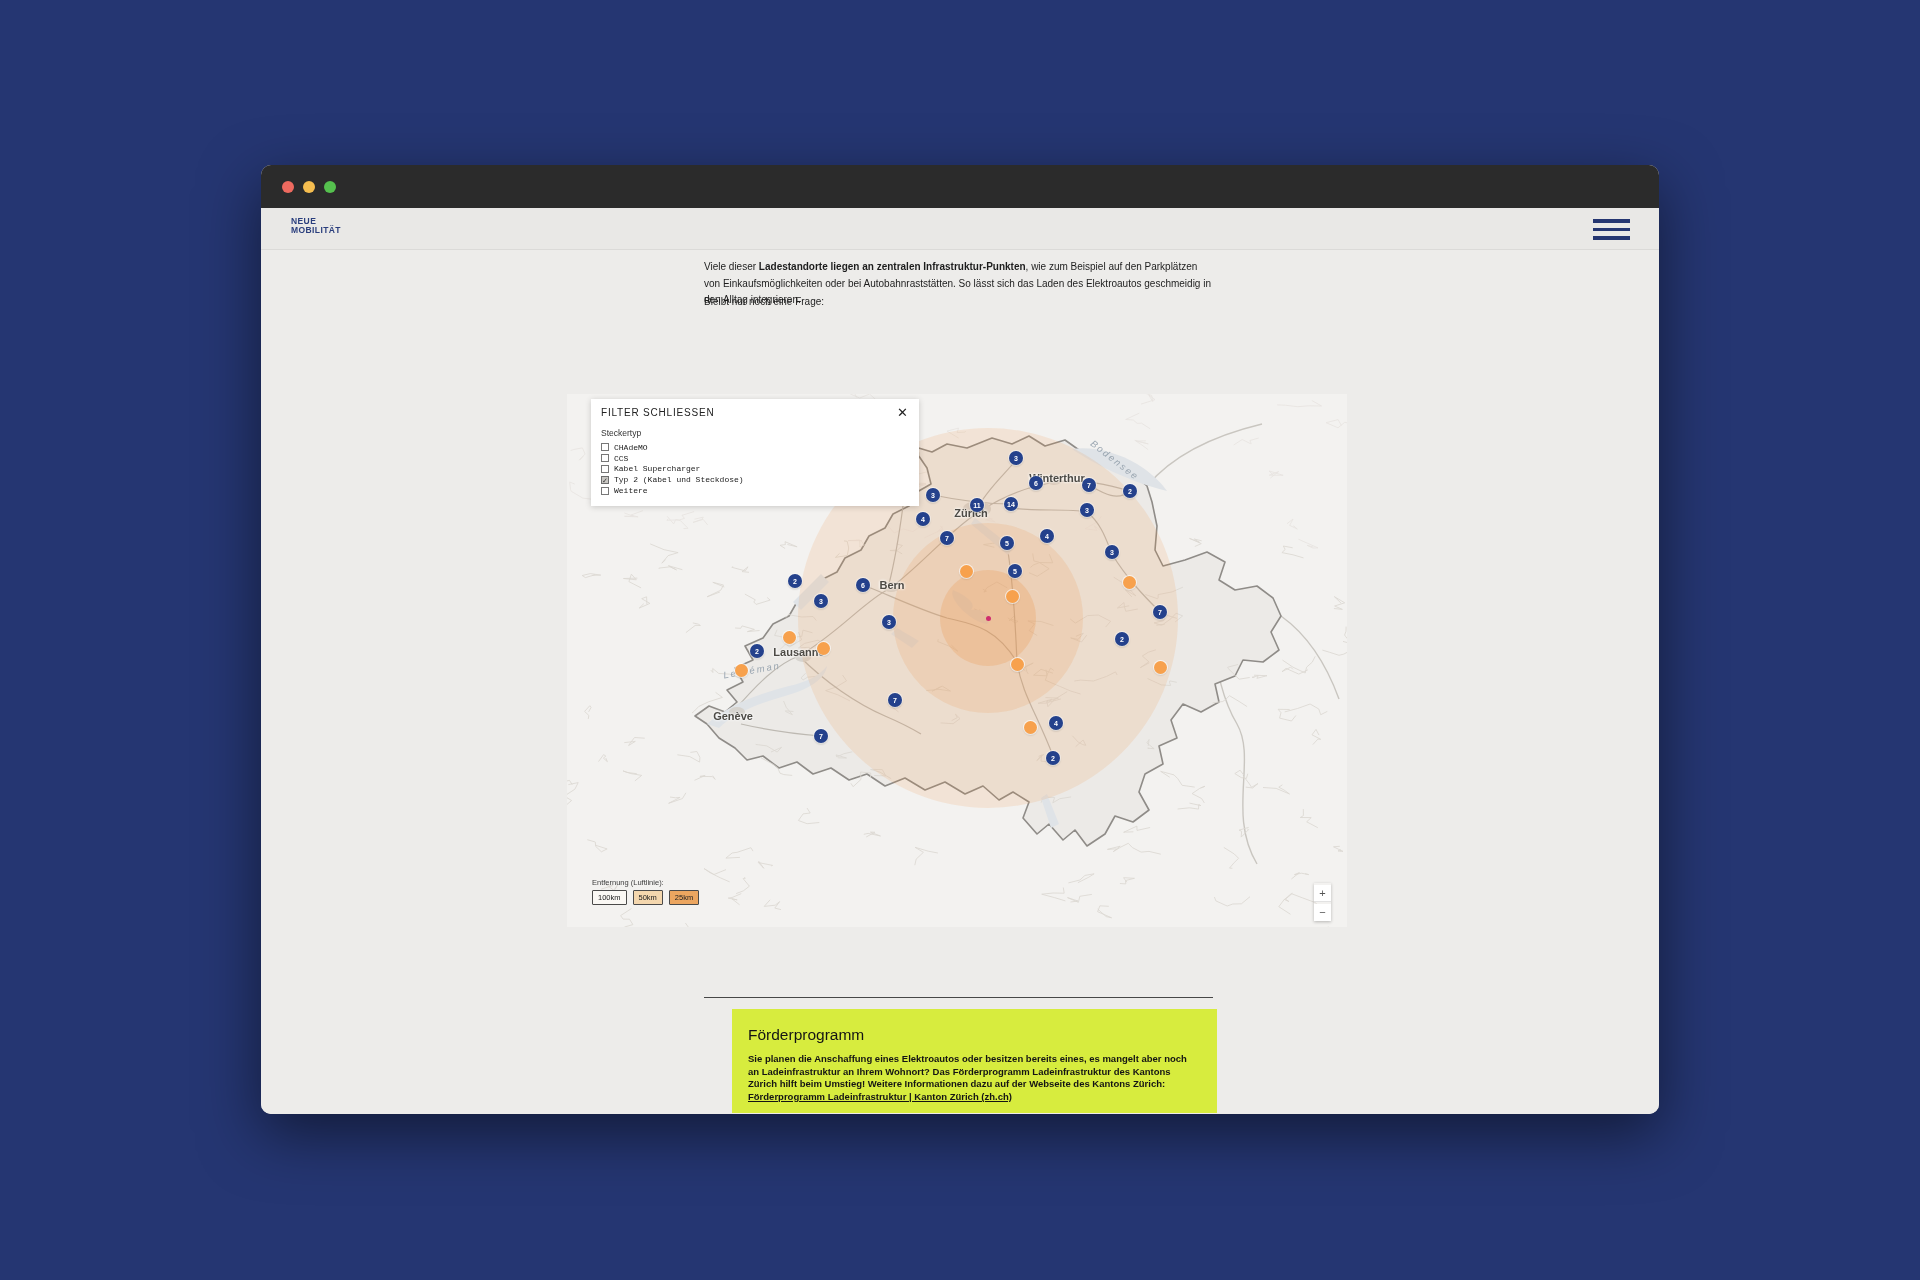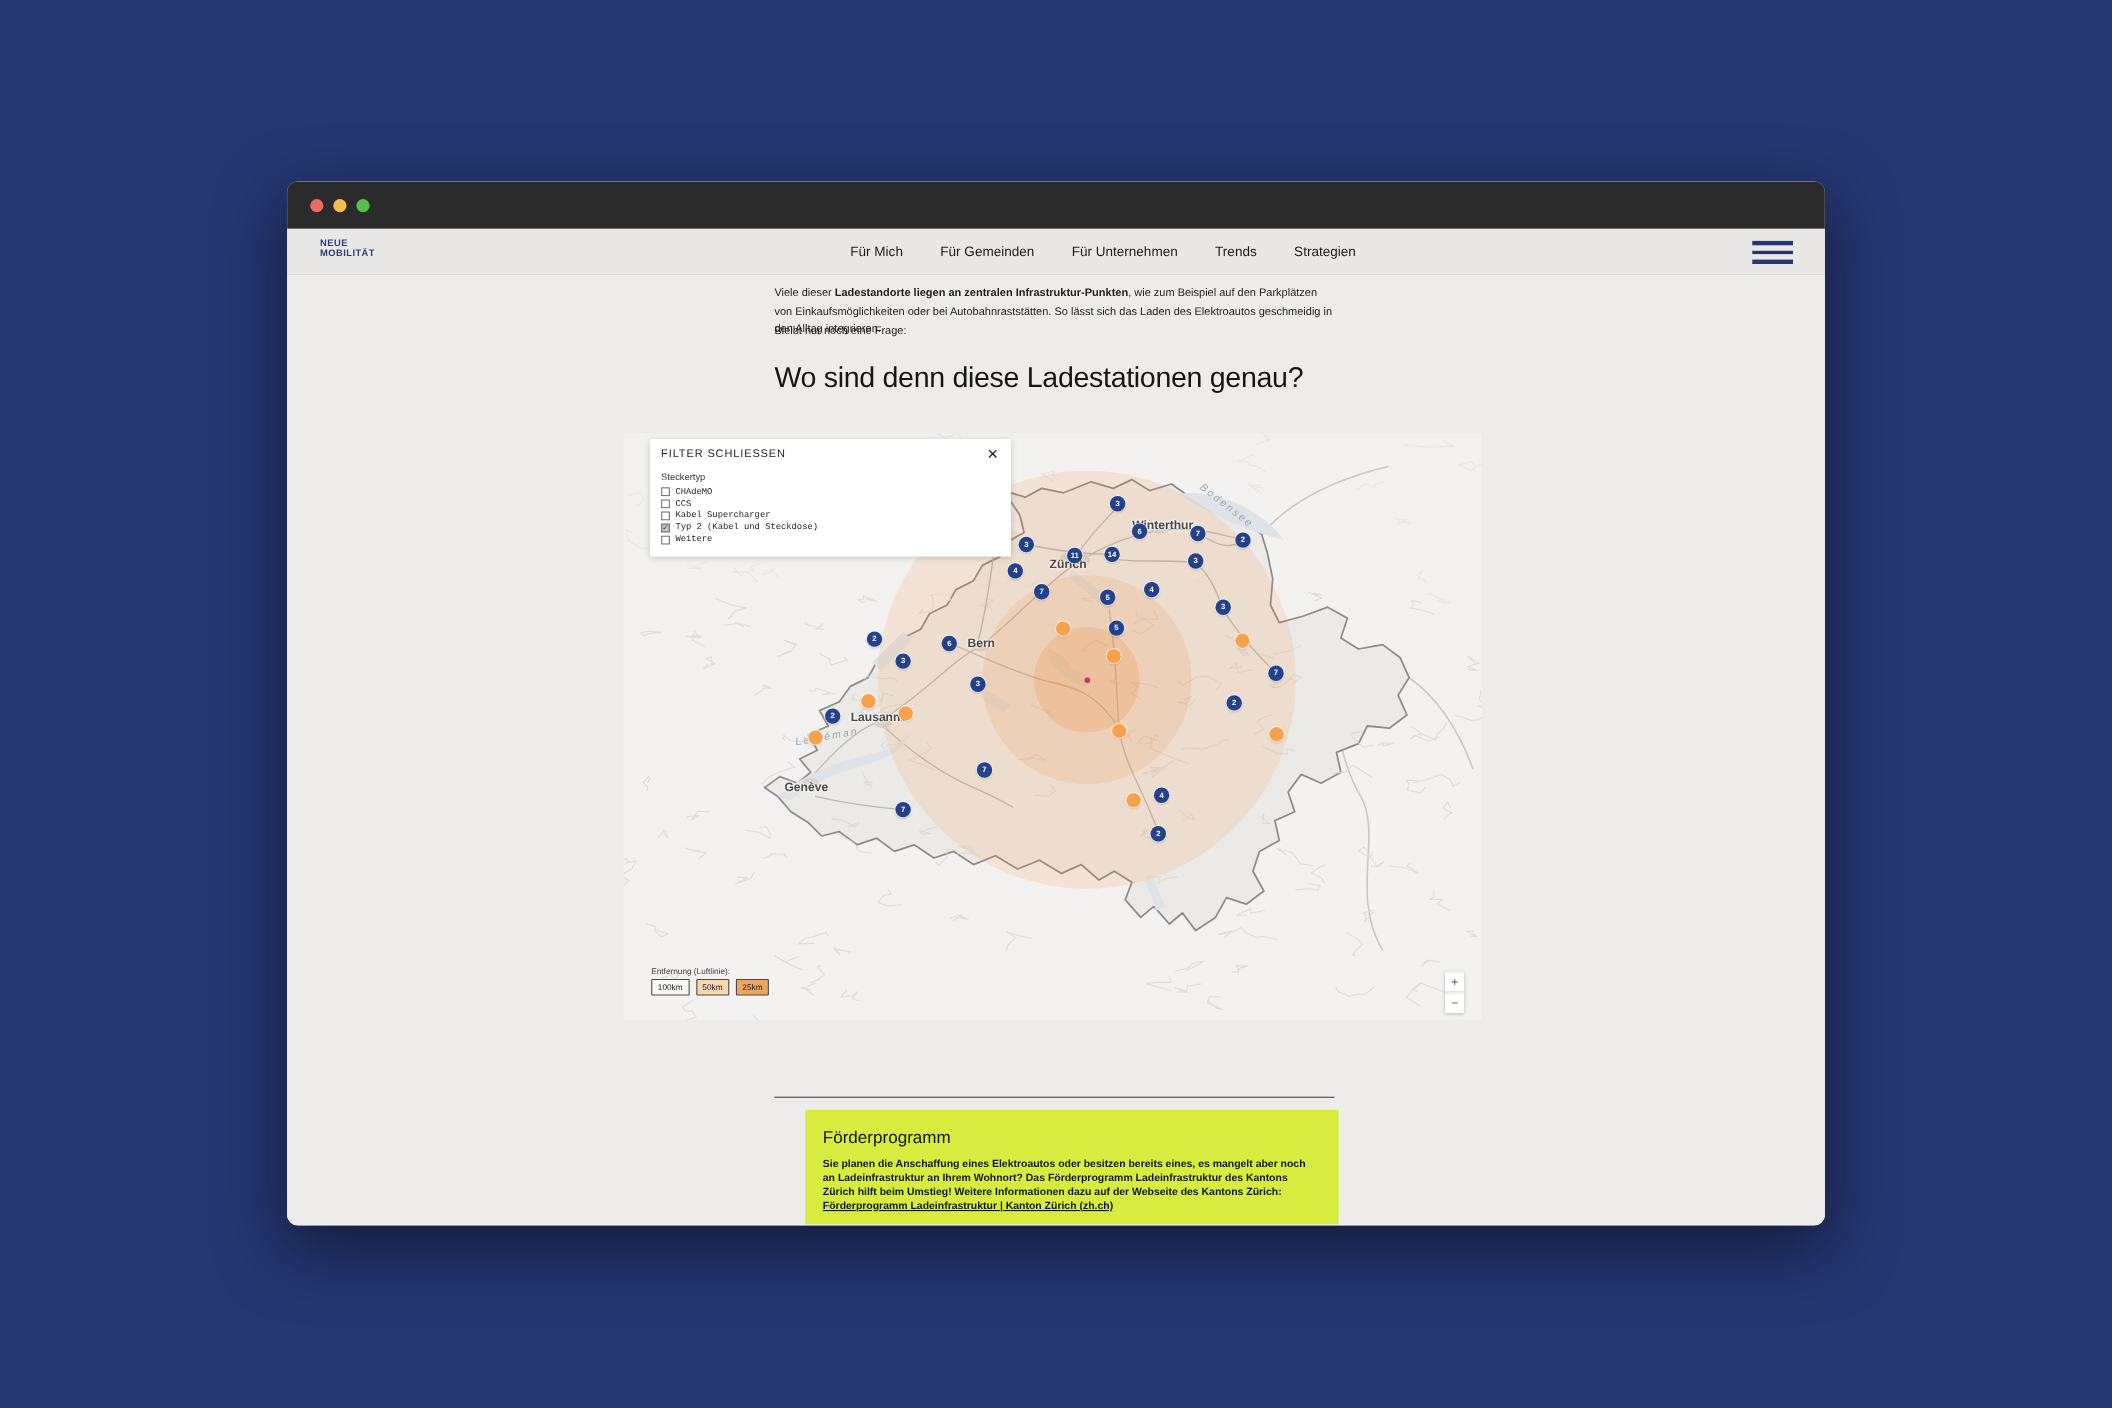--- a/index.html
+++ b/index.html
@@ -96,39 +96,31 @@
       <span class="light yellow"></span>
       <span class="light green"></span>
     </div>
   </div>
 
   <div class="navbar">
     <div class="logo">
       <span class="l1">NEUE</span>
       <span class="l2">MOBILITÄT</span>
     </div>
-    <nav class="main-nav">
-        <div class="nav-item">Für Mich</div>
-        <div class="nav-item">Für Gemeinden</div>
-        <div class="nav-item">Für Unternehmen</div>
-        <div class="nav-item">Trends</div>
-        <div class="nav-item">Strategien</div>
-      </nav>
     <div class="hamburger">
       <div class="bar"></div>
       <div class="bar"></div>
       <div class="bar"></div>
     </div>
   </div>
 
   <div class="content">
 
     <p class="copy p1"><span>Viele dieser </span><b>Ladestandorte liegen an zentralen Infrastruktur-Punkten</b><span>, wie zum Beispiel auf den Parkplätzen von Einkaufsmöglichkeiten oder bei Autobahnraststätten. So lässt sich das Laden des Elektroautos geschmeidig in den Alltag integrieren.</span></p>
     <p class="copy p2">Bleibt nur noch eine Frage:</p>
-    <h2 class="page-heading">Wo sind denn diese Ladestationen genau?</h2>
 
     <div class="map">
       <svg class="base" width="780" height="533" viewBox="0 0 780 533">
         <rect x="0" y="0" width="780" height="533" fill="#f3f2f0"></rect>
         <g id="terrain-layer">
             <path d="M774.4,31.5 L771.1,25.6 L759.1,28.7 L771.0,33.8 L777.7,28.3 L781.1,29.0" fill="none" stroke="#e7e4e0" stroke-width="1" opacity="0.85"></path>
             <path d="M28.2,180.7 L18.4,183.6 L15.2,181.5 L23.3,179.6 L33.8,181.1 L25.4,181.3" fill="none" stroke="#dcd8d2" stroke-width="1" opacity="0.85"></path>
             <path d="M727.1,132.6 L726.6,131.8 L730.3,135.0 L722.7,131.4 L726.0,125.1 L720.0,129.7" fill="none" stroke="#e7e4e0" stroke-width="1" opacity="0.85"></path>
             <path d="M349.8,92.8 L359.0,90.6 L351.2,90.6 L358.9,89.4 L344.9,89.0 L333.9,96.6" fill="none" stroke="#e7e4e0" stroke-width="1" opacity="0.85"></path>
             <path d="M736.3,415.1 L736.4,421.6 L733.3,423.5 L744.2,423.6 L739.7,427.8 L750.8,433.7" fill="none" stroke="#dcd8d2" stroke-width="1" opacity="0.85"></path>

